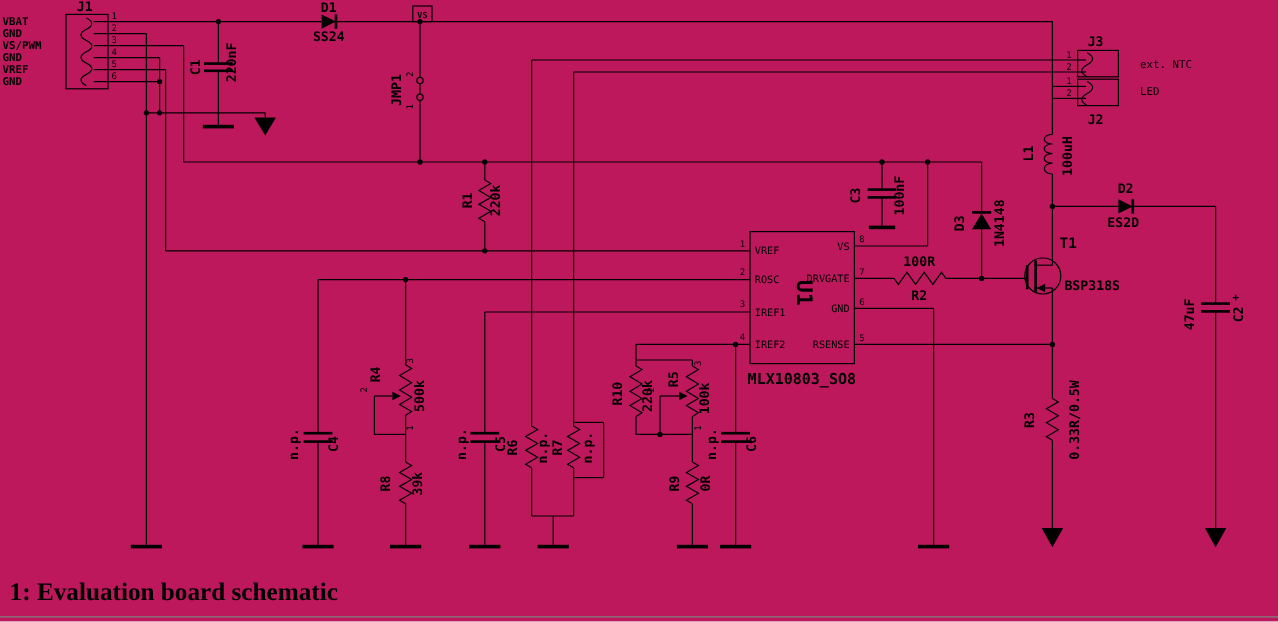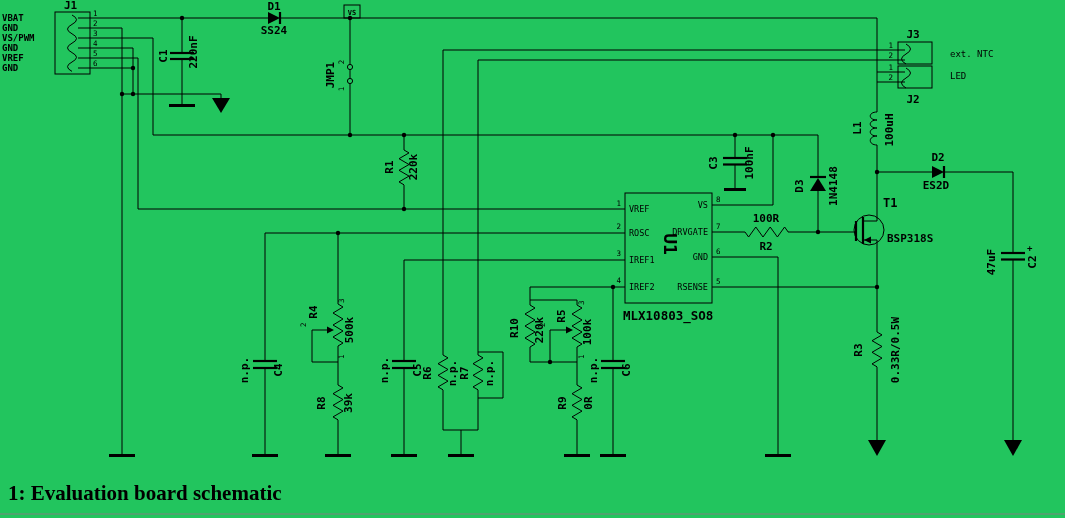--- a/index.html
+++ b/index.html
@@ -1,16 +1,16 @@
 <!DOCTYPE html>
 <html><head>
 <meta charset="utf-8">
 <style>
   html,body{margin:0;padding:0;background:#fff;}
-  .page{position:relative;width:1065px;height:518px;background:#22c55e;overflow:hidden;}
+  .page{position:relative;width:1065px;height:518px;background:#be185d;overflow:hidden;}
   svg{position:absolute;left:0;top:0;}
   .wire{stroke:#000;stroke-width:1;fill:none;}
   .thick{stroke:#000;stroke-width:2.2;fill:none;}
   .sym{stroke:#000;stroke-width:1;fill:none;}
   .fillb{fill:#000;stroke:none;}
   .box{stroke:#000;stroke-width:1;fill:none;}
   text{fill:#000;stroke:none;font-family:"DejaVu Sans Mono",monospace;}
   .lbl{font-size:11px;font-weight:bold;}
   .pinname{font-size:8.5px;}
   .pinnum{font-size:7.5px;}

